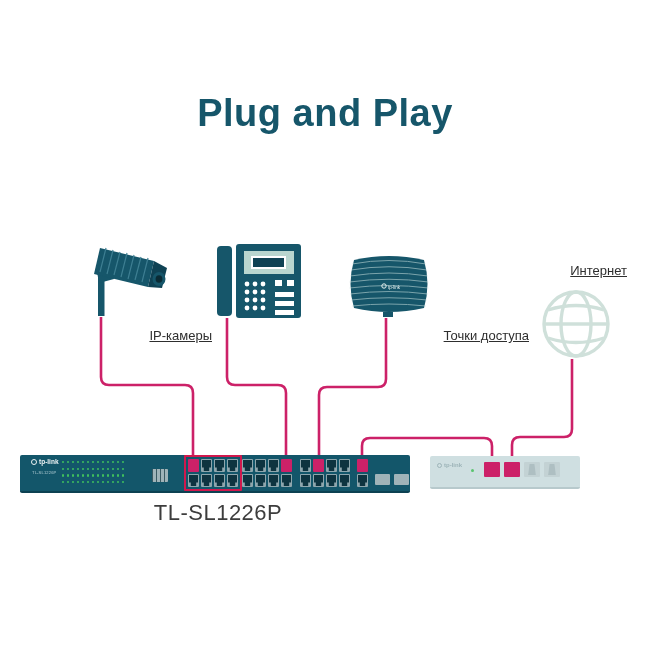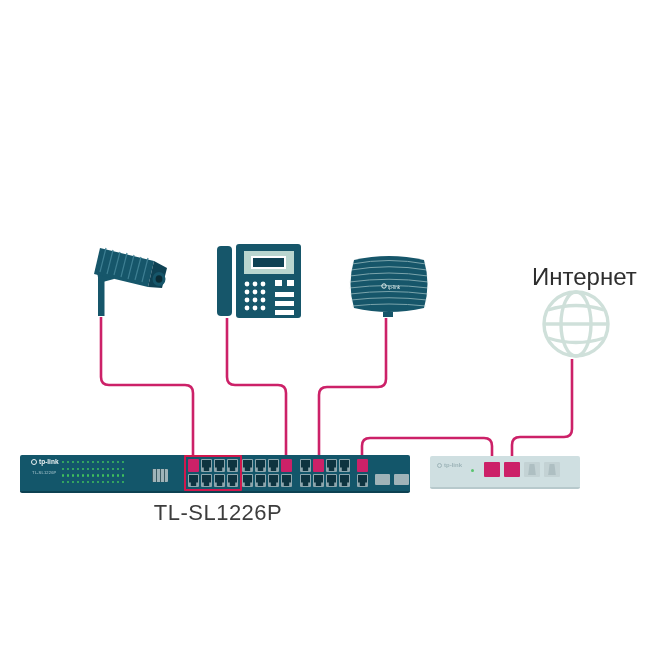--- a/index.html
+++ b/index.html
@@ -5,21 +5,21 @@
   * { margin:0; padding:0; box-sizing:border-box; }
   html,body { background:#fff; }
   body { font-family:"Liberation Sans", sans-serif; }
   .stage { position:relative; width:650px; height:650px; background:#fff; overflow:hidden; }
 
   .title { position:absolute; left:0; top:92px; width:650px; text-align:center;
            font-size:38px; font-weight:600; color:#16566a; letter-spacing:.5px; }
 
   .wires { position:absolute; left:0; top:0; width:650px; height:650px; pointer-events:none; }
 
-  .dev-label { position:absolute; font-size:24px; color:#2e2e2e; text-align:right; }
+  .dev-label { position:absolute; font-size:13px; color:#2e2e2e; text-align:right;text-decoration:underline; }
   .lbl-cam   { left:112px; top:328px; width:100px; }
   .lbl-phone { left:235px; top:328px; width:125px; }
   .lbl-ap    { left:394px; top:328px; width:135px; }
   .lbl-inet  { left:532px; top:263px; width:95px; }
 
   .icon { position:absolute; }
   .icon-cam   { left:86px;  top:238px; }
   .icon-phone { left:215px; top:242px; }
   .icon-ap    { left:347px; top:250px; }
   .icon-globe { left:540px; top:288px; }
@@ -65,20 +65,21 @@
   .rport::after { content:""; position:absolute; left:2px; right:2px; top:2px; bottom:2px;
       background:#aebfc2; clip-path:polygon(18% 100%,30% 0,70% 0,82% 100%); }
   .rport.on { background:#cc2168; }
   .rport.on::after { background:#cc2168; clip-path:none; }
 </style>
 </head>
 <body>
 
 <div class="stage">
 
+  <div class="title">Plug and Play</div>
 
   <svg class="wires" viewBox="0 0 650 650">
     <g fill="none" stroke="#cc2168" stroke-width="2.6">
       <path d="M101,317 V377 Q101,385 109,385 H185 Q193,385 193,393 V456"></path>
       <path d="M227,318 V377 Q227,385 235,385 H278 Q286,385 286,393 V456"></path>
       <path d="M386,318 V379 Q386,387 378,387 H327 Q319,387 319,395 V456"></path>
       <path d="M362,456 V446 Q362,438 370,438 H484 Q492,438 492,446 V462"></path>
       <path d="M572,359 V429 Q572,437 564,437 H520 Q512,437 512,445 V462"></path>
     </g>
   </svg>
@@ -150,20 +151,22 @@
   <svg class="icon icon-globe" width="72" height="72" viewBox="0 0 72 72">
     <g fill="none" stroke="#cfe0da" stroke-width="3.4">
       <circle cx="36" cy="36" r="32"></circle>
       <ellipse cx="36" cy="36" rx="15" ry="32"></ellipse>
       <line x1="4" y1="36" x2="68" y2="36"></line>
       <path d="M8,22 Q36,13 64,22"></path>
       <path d="M8,50 Q36,59 64,50"></path>
     </g>
   </svg>
 
+  <div class="dev-label lbl-cam">IP-камеры</div>
+  <div class="dev-label lbl-ap">Точки доступа</div>
   <div class="dev-label lbl-inet">Интернет</div>
 
   <div class="switch">
     <div class="sw-logo">
       <span class="dot"></span>
       <span>tp-link</span>
     </div>
     <div class="sw-model">TL-SL1226P</div>
     <div class="led-grid">
         <div class="led"></div>

